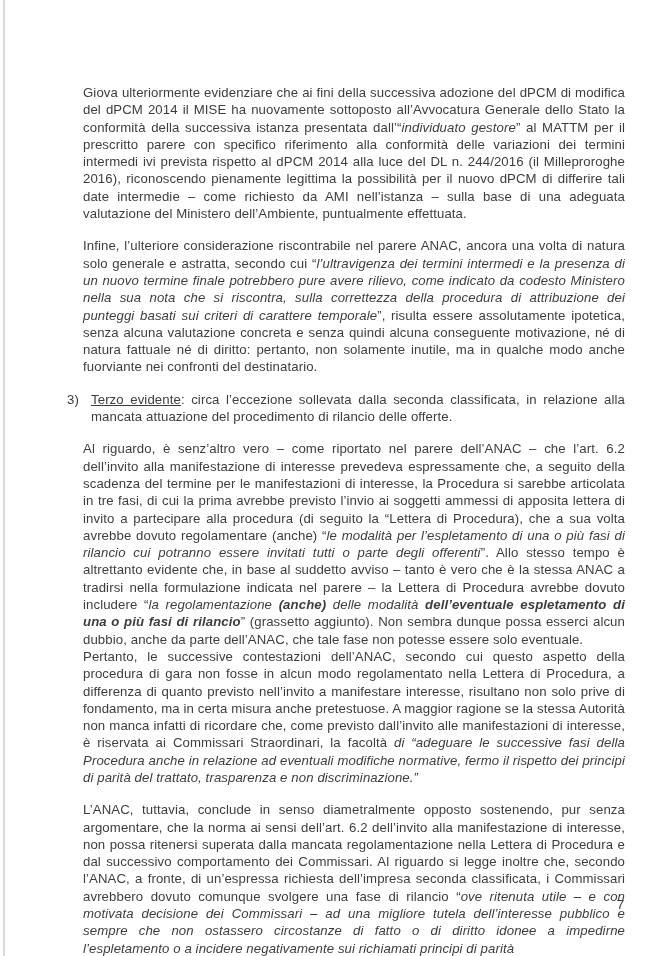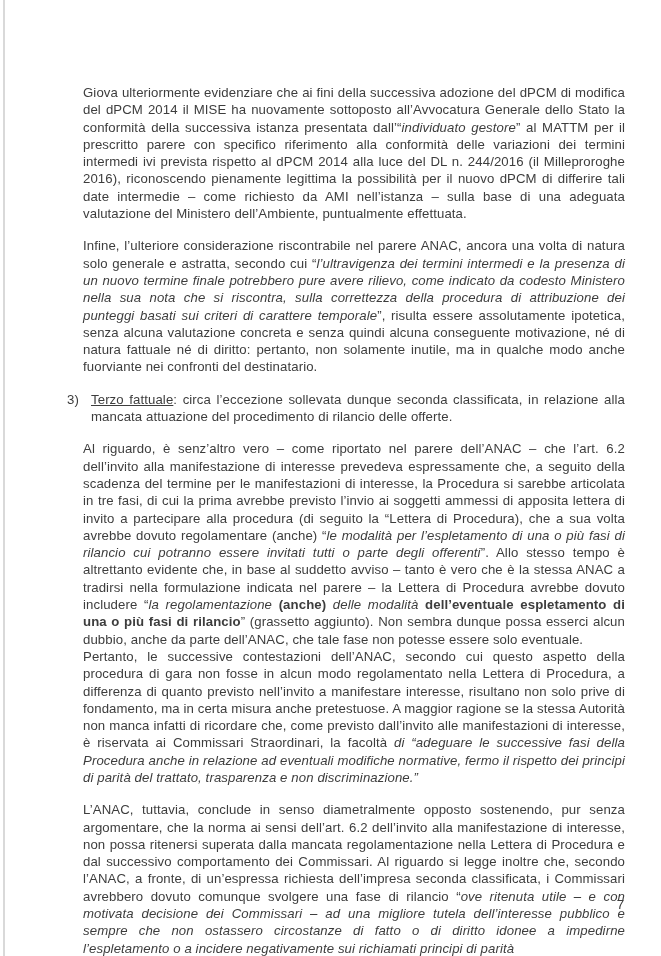--- a/index.html
+++ b/index.html
@@ -20,41 +20,41 @@
     color:#3d3d3d;
     text-align:justify;
     letter-spacing:0.1px;
   }
   p.para { margin:0 0 15px 16px; }
   p.para.tight { margin-bottom:0; }
   .list { display:flex; margin:0 0 15px 0; }
   .list .marker { flex:0 0 24px; }
   .list p.para { margin:0; flex:1; }
   .i  { font-style:italic; }
-  .bi { font-weight:bold; }
+  .bi { font-style:italic; font-weight:bold; }
   .u  { text-decoration:underline; }
   .page-number {
     position:absolute; right:37px; top:897px;
     font-size:13.2px; color:#3d3d3d;
   }
 </style>
 </head>
 <body>
 
 <div class="scan-edge"></div>
 
 <div class="content">
 
   <p class="para"><span>Giova ulteriormente evidenziare che ai fini della successiva adozione del dPCM di modifica del dPCM 2014 il MISE ha nuovamente sottoposto all’Avvocatura Generale dello Stato la conformità della successiva istanza presentata dall’“</span><span class="i">individuato gestore</span><span>” al MATTM per il prescritto parere con specifico riferimento alla conformità delle variazioni dei termini intermedi ivi prevista rispetto al dPCM 2014 alla luce del DL n. 244/2016 (il Milleproroghe 2016), riconoscendo pienamente legittima la possibilità per il nuovo dPCM di differire tali date intermedie – come richiesto da AMI nell’istanza – sulla base di una adeguata valutazione del Ministero dell’Ambiente, puntualmente effettuata.</span></p>
 
   <p class="para"><span>Infine, l’ulteriore considerazione riscontrabile nel parere ANAC, ancora una volta di natura solo generale e astratta, secondo cui “</span><span class="i">l’ultravigenza dei termini intermedi e la presenza di un nuovo termine finale potrebbero pure avere rilievo, come indicato da codesto Ministero nella sua nota che si riscontra, sulla correttezza della procedura di attribuzione dei punteggi basati sui criteri di carattere temporale</span><span>”, risulta essere assolutamente ipotetica, senza alcuna valutazione concreta e senza quindi alcuna conseguente motivazione, né di natura fattuale né di diritto: pertanto, non solamente inutile, ma in qualche modo anche fuorviante nei confronti del destinatario.</span></p>
 
   <div class="list">
     <span class="marker">3)</span>
-    <p class="para"><span class="u">Terzo fattuale</span><span>: circa l’eccezione sollevata dunque seconda classificata, in relazione alla mancata attuazione del procedimento di rilancio delle offerte.</span></p>
+    <p class="para"><span class="u">Terzo evidente</span><span>: circa l’eccezione sollevata dalla seconda classificata, in relazione alla mancata attuazione del procedimento di rilancio delle offerte.</span></p>
   </div>
 
   <p class="para tight"><span>Al riguardo, è senz’altro vero – come riportato nel parere dell’ANAC – che l’art. 6.2 dell’invito alla manifestazione di interesse prevedeva espressamente che, a seguito della scadenza del termine per le manifestazioni di interesse, la Procedura si sarebbe articolata in tre fasi, di cui la prima avrebbe previsto l’invio ai soggetti ammessi di apposita lettera di invito a partecipare alla procedura (di seguito la “Lettera di Procedura), che a sua volta avrebbe dovuto regolamentare (anche) “</span><span class="i">le modalità per l’espletamento di una o più fasi di rilancio cui potranno essere invitati tutti o parte degli offerenti</span><span>”. Allo stesso tempo è altrettanto evidente che, in base al suddetto avviso – tanto è vero che è la stessa ANAC a tradirsi nella formulazione indicata nel parere – la Lettera di Procedura avrebbe dovuto includere “</span><span class="i">la regolamentazione </span><span class="bi">(anche)</span><span class="i"> delle modalità </span><span class="bi">dell’eventuale espletamento di una o più fasi di rilancio</span><span>” (grassetto aggiunto). Non sembra dunque possa esserci alcun dubbio, anche da parte dell’ANAC, che tale fase non potesse essere solo eventuale.</span></p>
 
   <p class="para"><span>Pertanto, le successive contestazioni dell’ANAC, secondo cui questo aspetto della procedura di gara non fosse in alcun modo regolamentato nella Lettera di Procedura, a differenza di quanto previsto nell’invito a manifestare interesse, risultano non solo prive di fondamento, ma in certa misura anche pretestuose. A maggior ragione se la stessa Autorità non manca infatti di ricordare che, come previsto dall’invito alle manifestazioni di interesse, è riservata ai Commissari Straordinari, la facoltà </span><span class="i">di “adeguare le successive fasi della Procedura anche in relazione ad eventuali modifiche normative, fermo il rispetto dei principi di parità del trattato, trasparenza e non discriminazione.”</span></p>
 
   <p class="para"><span>L’ANAC, tuttavia, conclude in senso diametralmente opposto sostenendo, pur senza argomentare, che la norma ai sensi dell’art. 6.2 dell’invito alla manifestazione di interesse, non possa ritenersi superata dalla mancata regolamentazione nella Lettera di Procedura e dal successivo comportamento dei Commissari. Al riguardo si legge inoltre che, secondo l’ANAC, a fronte, di un’espressa richiesta dell’impresa seconda classificata, i Commissari avrebbero dovuto comunque svolgere una fase di rilancio “</span><span class="i">ove ritenuta utile – e con motivata decisione dei Commissari – ad una migliore tutela dell’interesse pubblico e sempre che non ostassero circostanze di fatto o di diritto idonee a impedirne l’espletamento o a incidere negativamente sui richiamati principi di parità</span></p>
 
 </div>
 

